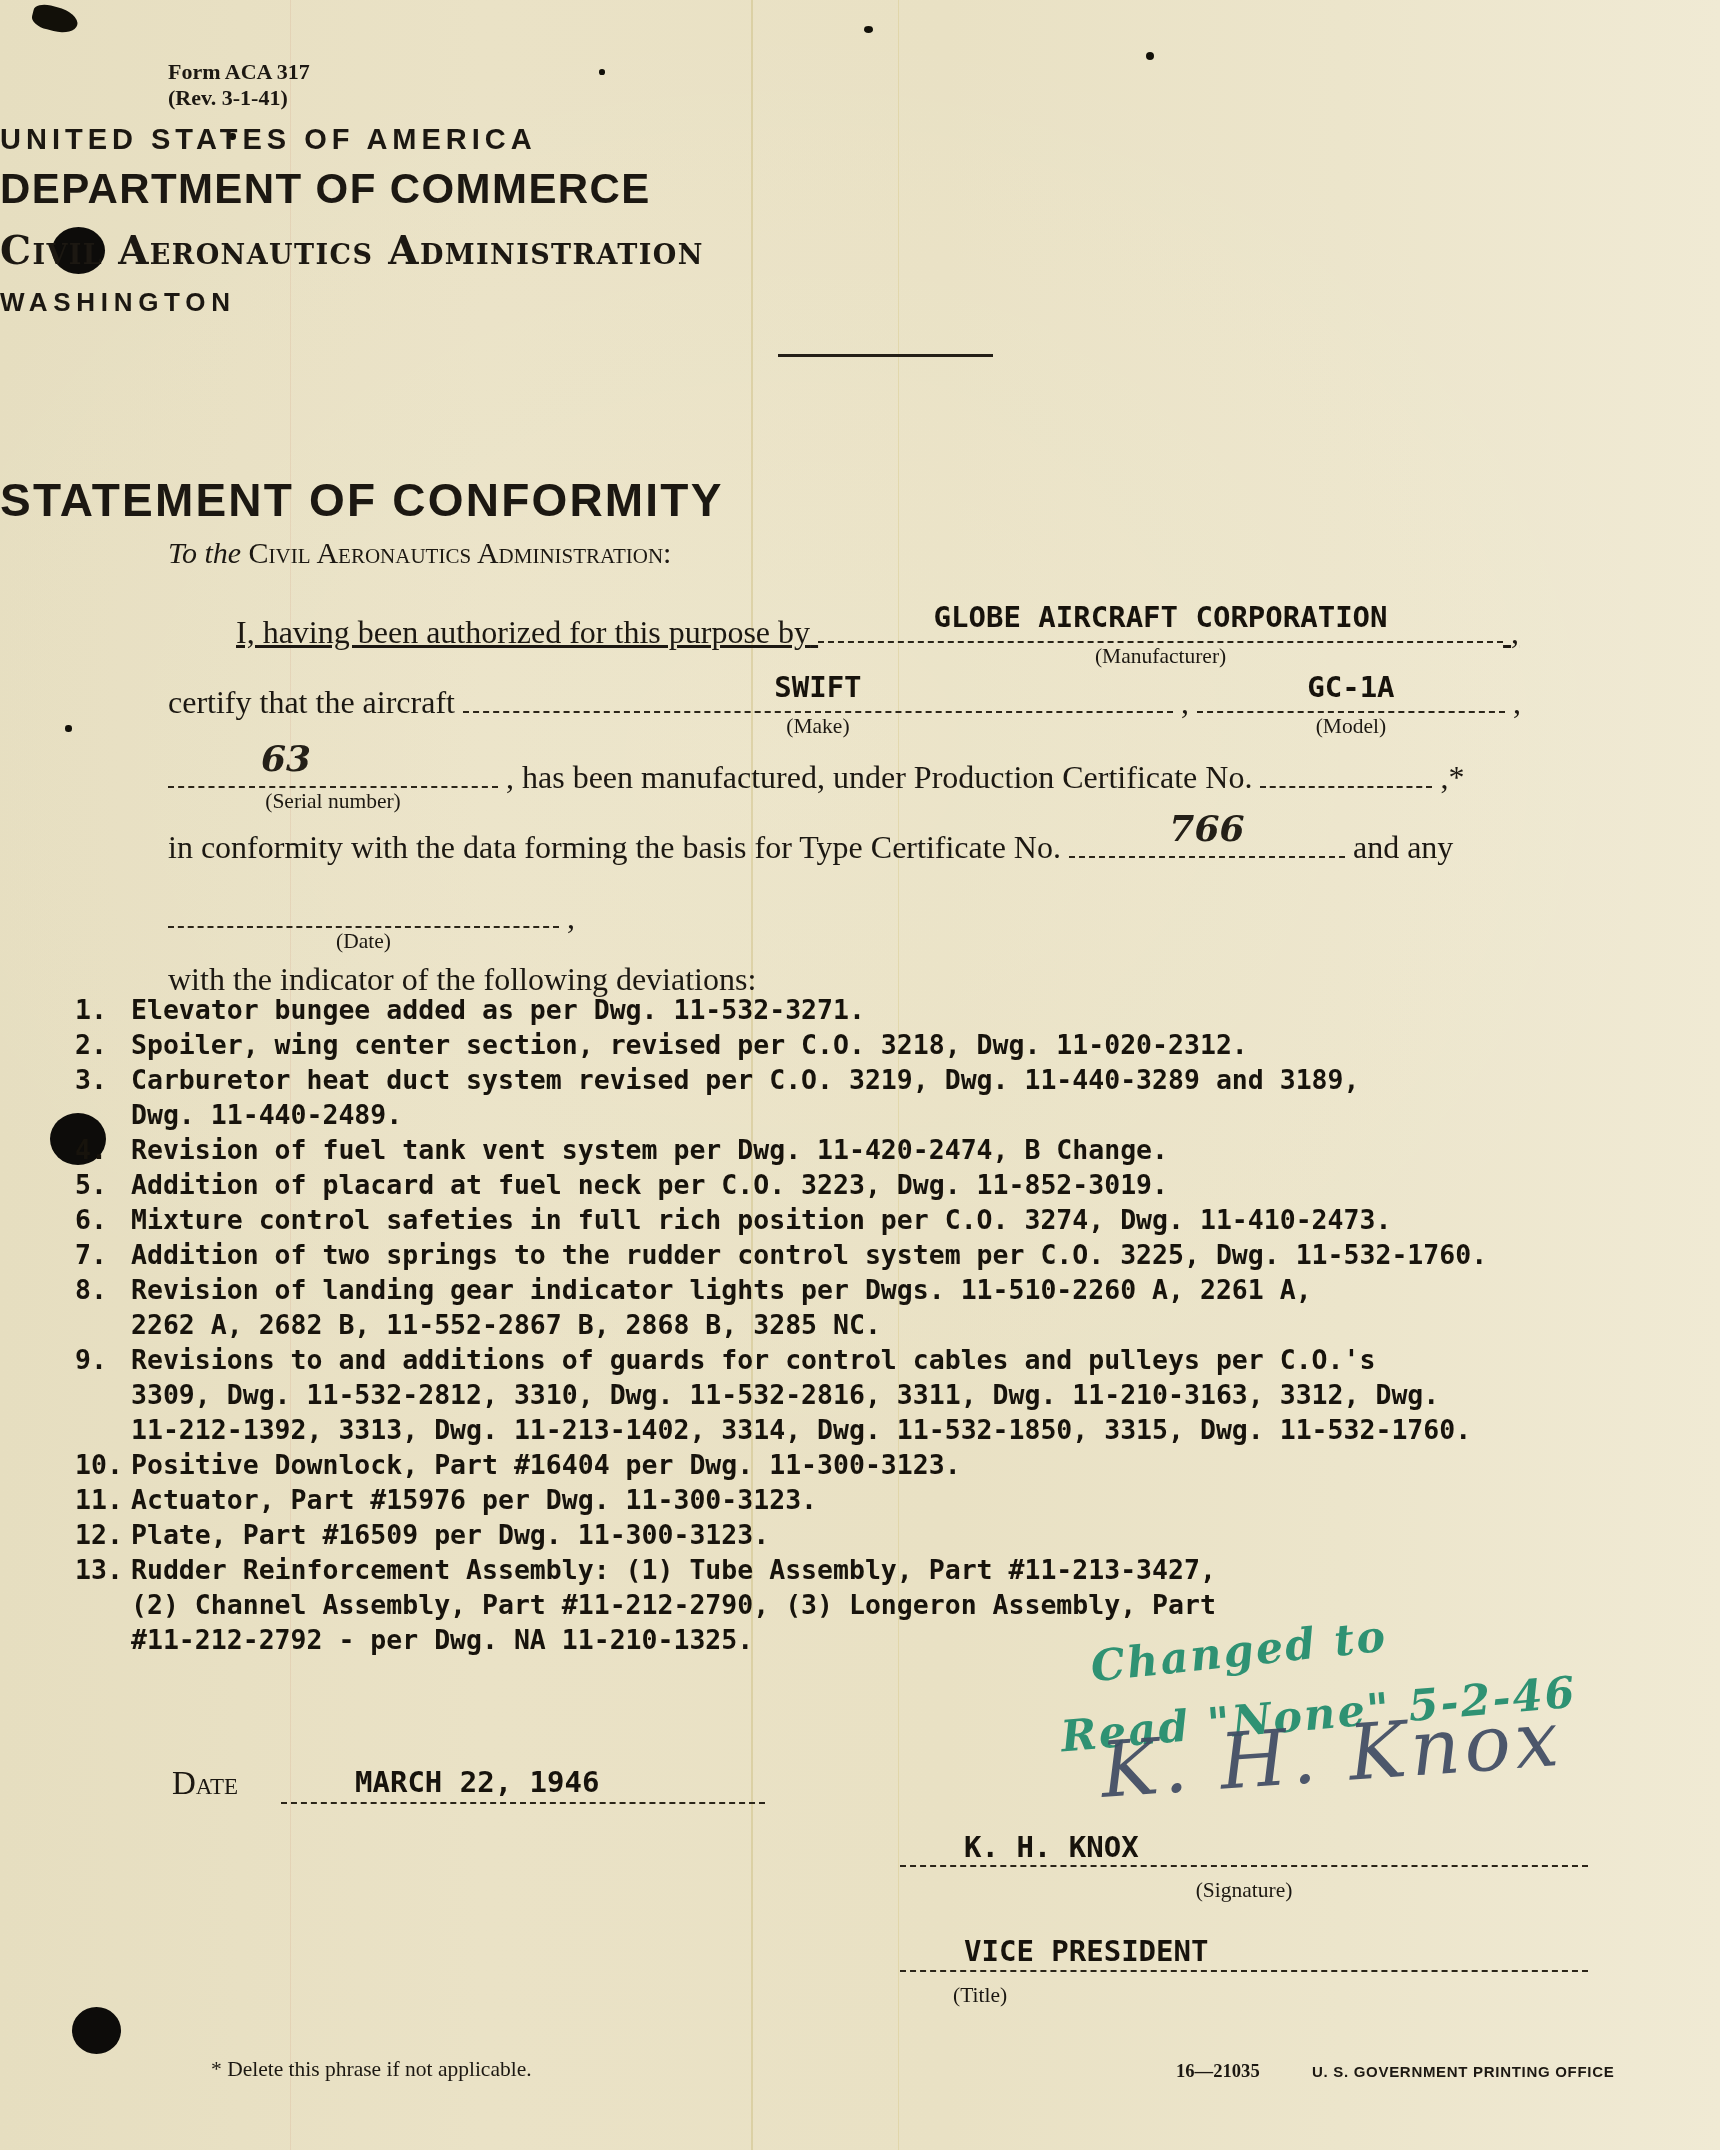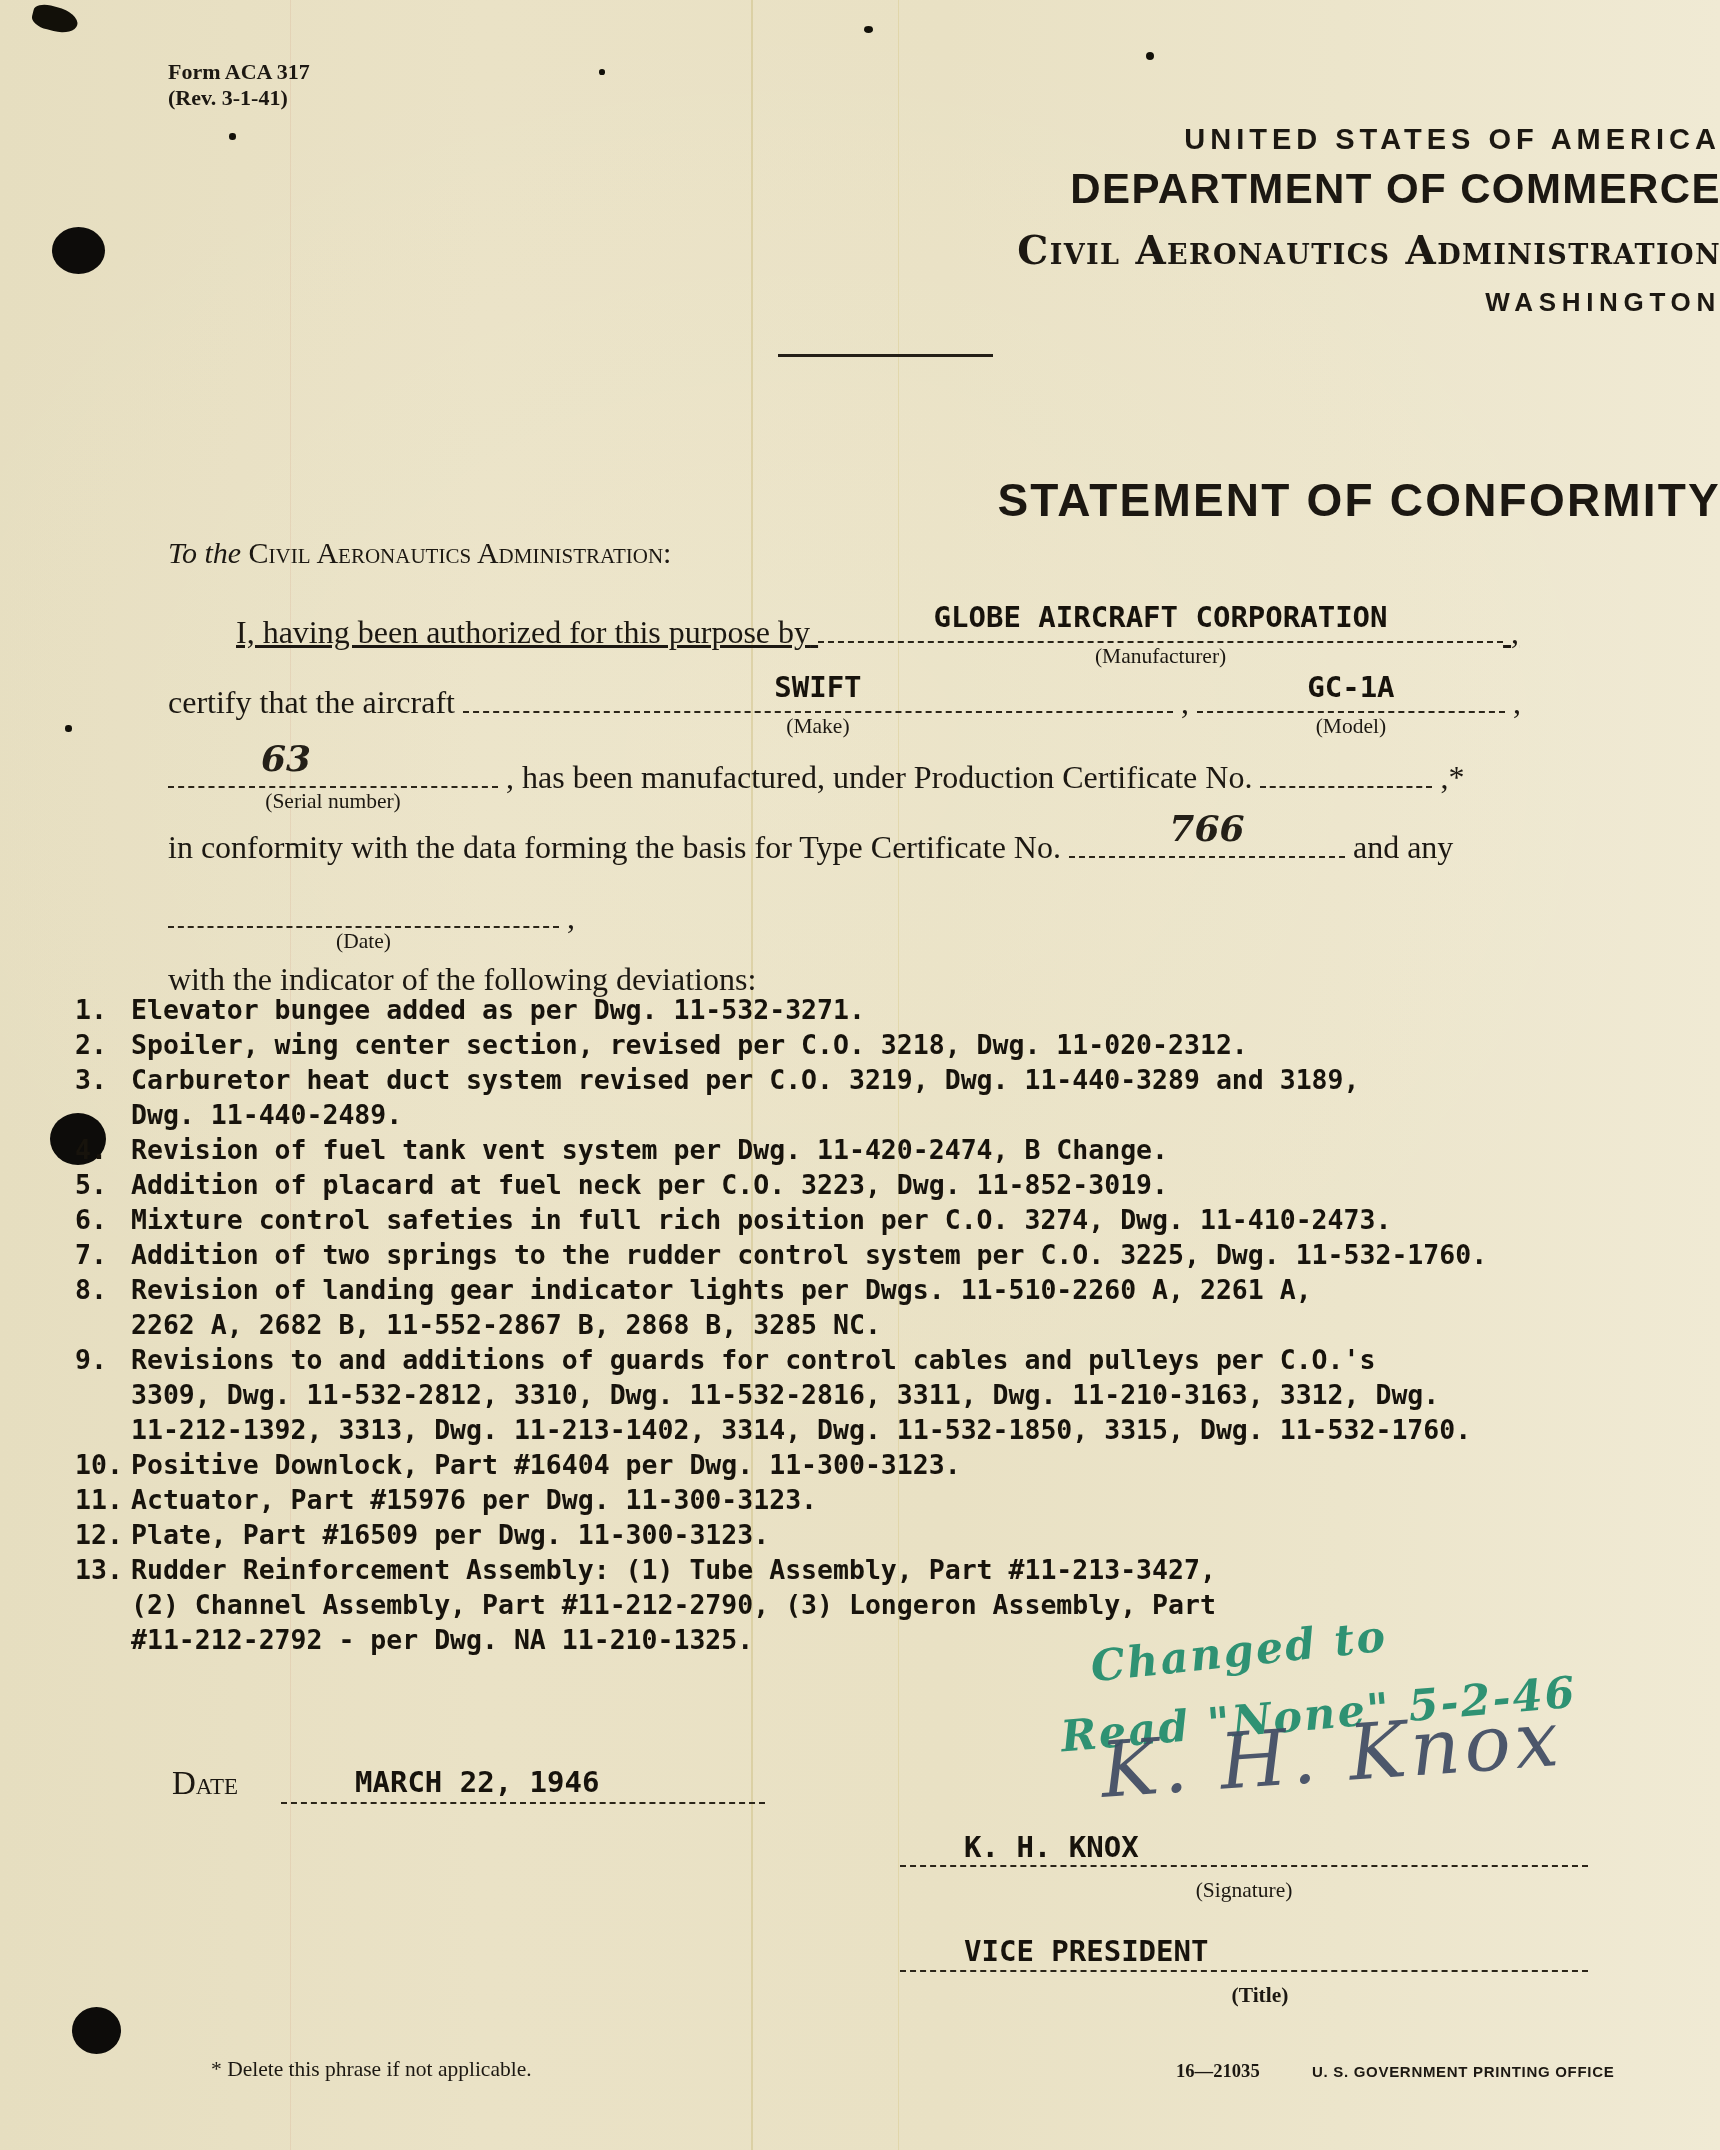--- a/index.html
+++ b/index.html
@@ -6,21 +6,21 @@
   .page{
     position:relative;width:1721px;height:2151px;overflow:hidden;
     color:#1c1812;
     font-family:"Liberation Serif", serif;
     background:
       radial-gradient(ellipse 1362px 1075px at 45% 35%, rgba(255,252,238,0.14), rgba(0,0,0,0) 70%),
       linear-gradient(90deg, #e6dec0 0%, #eae2c6 28%, #e9e1c4 55%, #ece5cb 78%, #f0ead4 100%);
   }
   .fold{position:absolute;top:0;bottom:0;pointer-events:none;}
   .abs{position:absolute;white-space:nowrap;}
-  .center{left:0;width:1721px;text-align:right;}
+  .center{left:0;width:1721px;text-align:left;}
   .sans{font-family:"Liberation Sans", sans-serif;}
   .mono{font-family:"DejaVu Sans Mono", monospace;font-weight:700;color:#17130c;}
   .hd1{font-size:29px;font-weight:700;letter-spacing:5px;}
   .hd2{font-size:42px;font-weight:700;letter-spacing:1.4px;}
   .hd3{font-family:"DejaVu Serif", serif;font-size:39px;font-weight:700;font-variant:small-caps;letter-spacing:1.4px;}
   .hd4{font-size:26px;font-weight:700;letter-spacing:5.7px;}
   .rule{height:2.9px;background:#241f17;}
   .doc-title{font-size:46px;font-weight:700;letter-spacing:2.2px;}
   .body-line{font-size:32px;}
   .smallcaps{font-variant:small-caps;}
@@ -159,20 +159,20 @@
   <div class="dashline" style="left:281px;top:1802px;width:484px;"></div>
   <div class="abs mono" style="left:355px;top:1765px;font-size:29px;">MARCH 22, 1946</div>
 
   <div class="abs sig-script" style="left:1104px;top:1726px;">K. H. Knox</div>
   <div class="abs mono" style="left:964px;top:1830px;font-size:29px;">K. H. KNOX</div>
   <div class="dashline" style="left:900px;top:1865px;width:688px;"></div>
   <div class="abs capline" style="left:900px;top:1878px;width:688px;text-align:center;">(Signature)</div>
 
   <div class="abs mono" style="left:964px;top:1934px;font-size:29px;">VICE PRESIDENT</div>
   <div class="dashline" style="left:900px;top:1970px;width:688px;"></div>
-  <div class="abs capline" style="left:916px;top:1983px;width:688px;text-align:center;font-weight:bold;">(Title)</div>
+  <div class="abs capline" style="left:953px;top:1983px;width:688px;">(Title)</div>
 
   <div class="abs" style="left:211px;top:2057px;font-size:21.5px;">* Delete this phrase if not applicable.</div>
   <div class="abs" style="left:1176px;top:2060px;font-size:18.6px;font-weight:700;">16—21035</div>
   <div class="abs sans" style="left:1312px;top:2063px;font-size:15px;font-weight:700;letter-spacing:0.7px;">U. S. GOVERNMENT PRINTING OFFICE</div>
 
 </div>
 
 
 </body></html>

